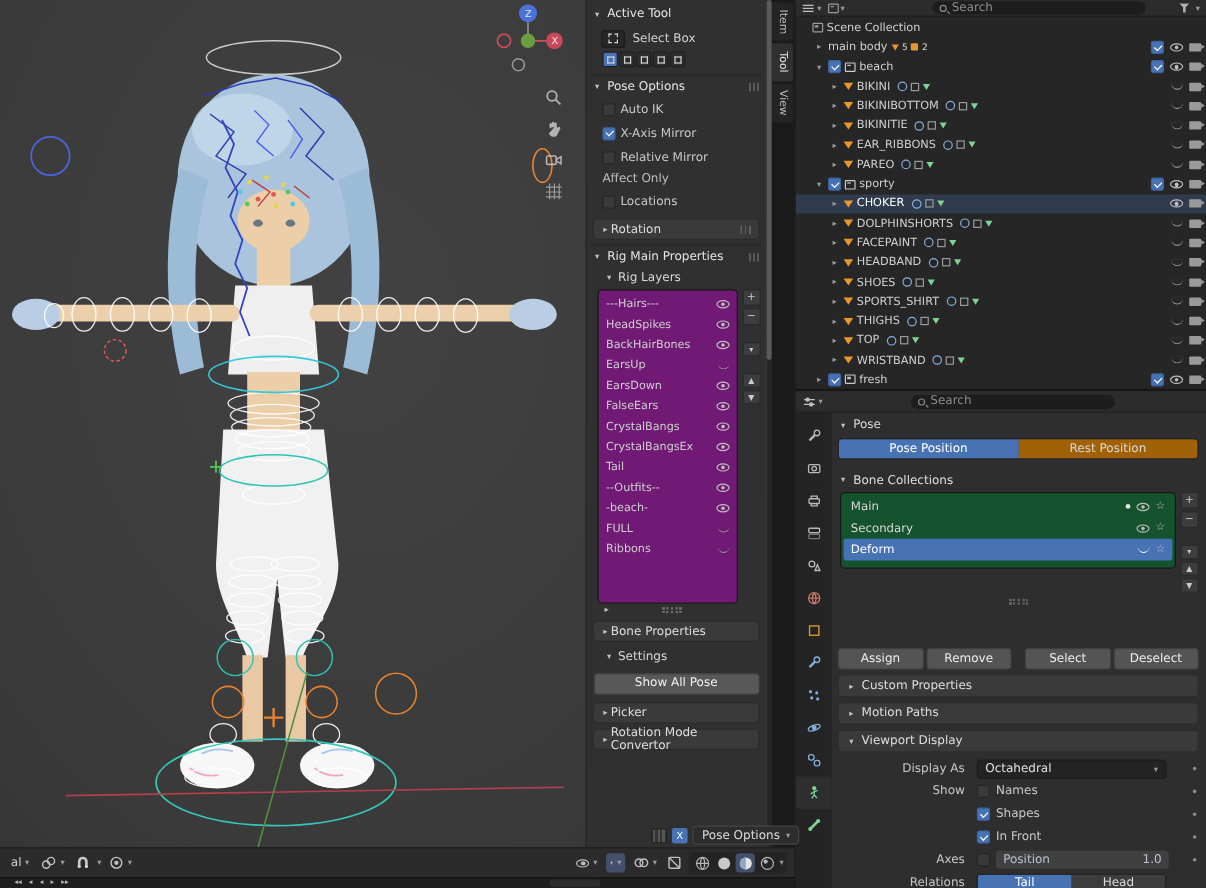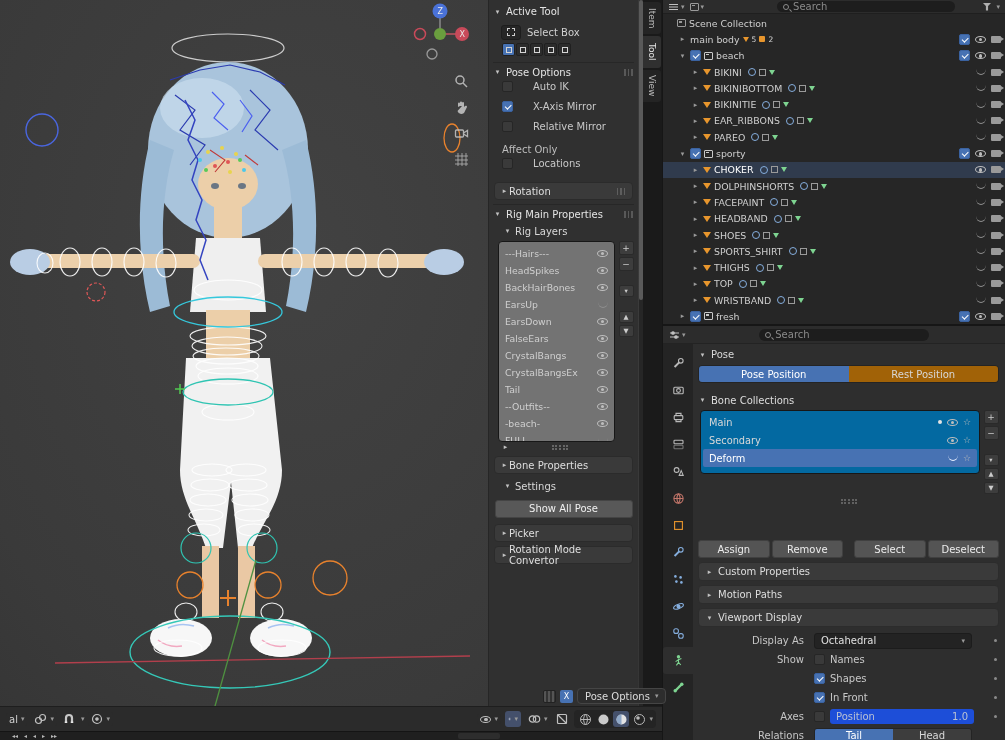--- a/index.html
+++ b/index.html
@@ -39,26 +39,26 @@
   .np-h.sep{border-top:1px solid #272727;margin-top:4px}
   .hgrip{margin-left:auto;width:10px;height:7px;background:repeating-linear-gradient(90deg,#8a8a8a 0 1.5px,transparent 1.5px 3.5px);opacity:.45}
   .caret{color:#c2c2c2;font-size:7px;width:9px;text-align:center;flex:none}
   .tool-row{display:flex;align-items:center;gap:6px;height:22px;padding-left:8px}
   .selbox-ic{width:20px;height:15px;background:#262626;border:1px solid #1d1d1d;border-radius:3px;display:flex;align-items:center;justify-content:center}
   .dashed-sq{width:8px;height:8px;border:1px dashed #cfcfcf}
   .mode-row{display:flex;gap:1px;padding-left:9px;height:15px}
   .mico{width:13px;height:13px;background:#2c2c2c;border:1px solid #202020;border-radius:2px;display:flex;align-items:center;justify-content:center}
   .mico.on{background:#4772b3}
   .mico i{display:block;width:6px;height:6px;border:1px dashed #d5d5d5}
-  .cb-row{display:flex;align-items:flex-start;gap:20px;height:20px;padding-left:9px;color:#cfcfcf}
+  .cb-row{display:flex;align-items:center;gap:4px;height:20px;padding-left:9px;color:#cfcfcf}
   .np-label{height:17px;padding-left:9px;color:#bdbdbd;display:flex;align-items:center}
   .np-pill{height:18px;background:#3a3a3a;border:1px solid #2b2b2b;border-radius:4px;display:flex;align-items:center;padding:0 5px;margin:4px 1px;color:#dedede}
   .np-sub{display:flex;align-items:center;gap:3px;height:16px;padding-left:10px;color:#d8d8d8}
   .list-wrap{display:flex;margin:2px 0 0 5px}
-  .rl-list{width:119px;height:201px;background:#737373;border:1px solid #171717;border-radius:4px;padding:3px 0;overflow:hidden}
+  .rl-list{width:119px;height:262px;background:#701a75;border:1px solid #171717;border-radius:4px;padding:3px 0;overflow:hidden}
   .rl-row{height:17px;display:flex;align-items:center;padding:0 6px;color:#cfcfcf;font-size:9.3px}
   .rl-row .rl-name{flex:1;white-space:nowrap;overflow:hidden}
   .side-col{width:16px;display:flex;flex-direction:column;align-items:center;margin-left:3px}
   .sbtn{width:15px;height:14px;background:#3d3d3d;border:1px solid #2a2a2a;border-radius:2px;color:#ccc;font-size:9px;display:flex;align-items:center;justify-content:center;margin-bottom:2px}
   .sbtn.tiny{font-size:6.5px;height:12px}
   .gap8{height:12px}
   .grip-row{display:flex;align-items:center;height:10px;padding-left:8px}
   .dotgrip{width:16px;height:5px;border-top:2px dotted #8c8c8c;border-bottom:2px dotted #8c8c8c;opacity:.6;margin-left:42px}
   .reset-btn{display:block;width:138px;margin:6px auto;height:18px;background:#585858;border:1px solid #444;border-radius:3px;color:#f0f0f0;text-align:center;line-height:16px}
   #np-scroll{left:639px;top:0;width:4px;height:706px;background:#262626;z-index:3}
@@ -113,37 +113,37 @@
   .ptab{width:30px;height:27px;display:flex;align-items:center;justify-content:center}
   .ptab.on{background:#2e2e2e;border-radius:3px 0 0 3px}
   .pcontent{flex:1;padding:3px 6px 0 5px;min-width:0}
   .pose-h{display:flex;align-items:center;gap:4px;height:15px;color:#d8d8d8}
   .seg{display:flex;border-radius:4px;overflow:hidden;border:1px solid #242424;height:18px;margin:3px 0 8px}
   .seg>div{flex:1;display:flex;align-items:center;justify-content:center;background:#a16207;color:#d8d8d8}
   .seg>.on{background:#4772b3;color:#fff}
   .ppill{height:19px;background:#3a3a3a;border:1px solid #2c2c2c;border-radius:4px;display:flex;align-items:center;gap:4px;padding:0 6px;margin:4px 0;color:#dedede}
   .phead{display:flex;align-items:center;gap:4px;height:18px;color:#dedede}
   .bc-wrap{display:flex;margin:1px 0 0 2px}
-  .bc-list{flex:1;background:#0369a1;border:1px solid #171717;border-radius:4px;padding:2px;height:64px}
+  .bc-list{flex:1;background:#14532d;border:1px solid #171717;border-radius:4px;padding:2px;height:64px}
   .bc-row{height:18px;display:flex;align-items:center;padding:0 6px;font-size:9.8px;color:#d8d8d8;border-radius:2px;gap:5px}
   .bc-row.on{background:#4772b3;color:#fff}
   .bc-row.on .eye-closed{border-color:#e9efff}
   .bc-row .nm{flex:1}
   .wdot{width:4px;height:4px;border-radius:50%;background:#e3e3e3}
   .bc-side{width:16px;display:flex;flex-direction:column;align-items:center;margin-left:3px}
   .bc-grip{width:16px;height:5px;border-top:2px dotted #8c8c8c;border-bottom:2px dotted #8c8c8c;opacity:.55;margin:3px auto 0}
   .bc-actions{display:flex;gap:2px;margin-top:36px}
   .abtn{flex:1;height:18px;background:#545454;border:1px solid #404040;border-radius:3px;color:#ececec;display:flex;align-items:center;justify-content:center}
   .gap6{width:7px;flex:none}
   .vrow{display:flex;align-items:center;height:19px}
   .vlabel{width:116px;text-align:right;padding-right:10px;color:#c6c6c6;flex:none;white-space:nowrap}
   .vctl{display:flex;align-items:center;gap:5px;flex:1;min-width:0}
   .dd{display:flex;align-items:center;background:#232323;border:1px solid #1c1c1c;border-radius:3px;height:16px;padding:0 6px;width:158px}
   .dd .txt{flex:1;color:#e0e0e0}
-  .slider{width:144px;height:15px;background:#1d4ed8;border-radius:3px;display:flex;align-items:center;padding:0 6px;color:#b9c2d4}
+  .slider{width:144px;height:15px;background:#404040;border-radius:3px;display:flex;align-items:center;padding:0 6px;color:#b9c2d4}
   .slider .pl{flex:1}
   .seg2{display:flex;border-radius:3px;overflow:hidden;border:1px solid #242424;height:16px;width:158px}
   .seg2>div{flex:1;display:flex;align-items:center;justify-content:center;background:#3d3d3d;color:#d8d8d8}
   .seg2>.on{background:#4772b3;color:#fff}
   .adot{width:3px;height:3px;border-radius:50%;background:#8b8b8b;margin-left:auto;margin-right:2px;flex:none}
   .cblabel{color:#c8c8c8}
 </style>
 </head>
 <body>
 

